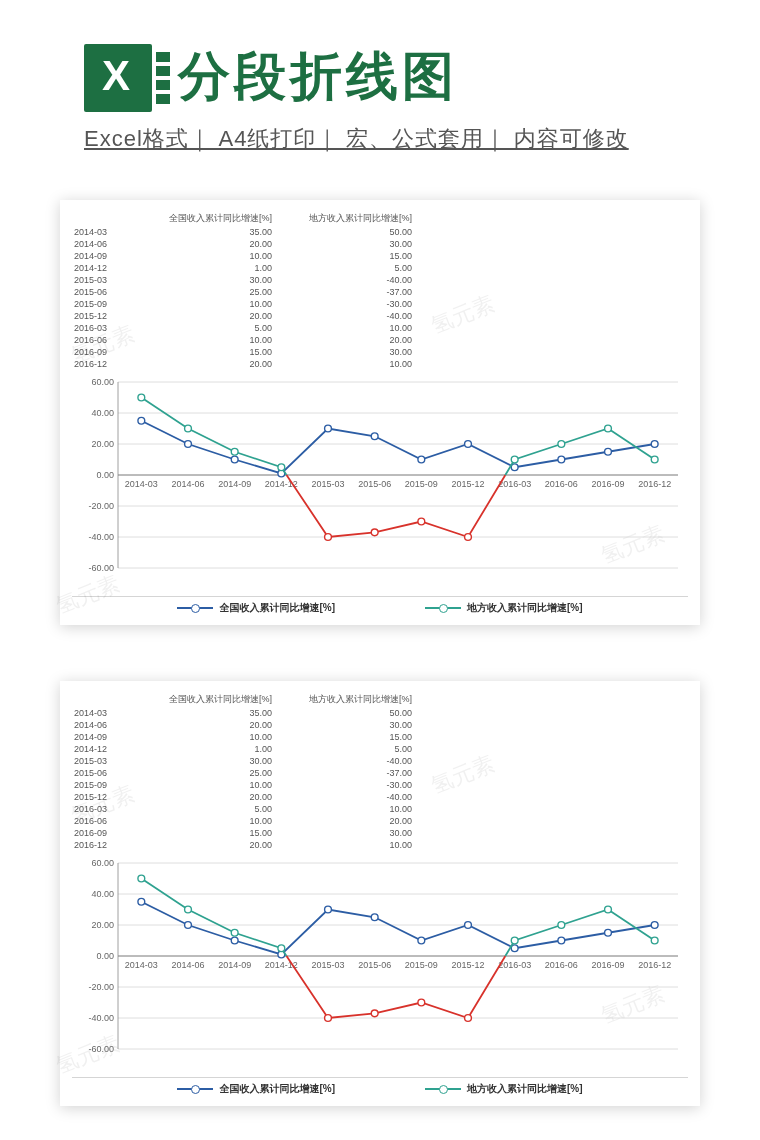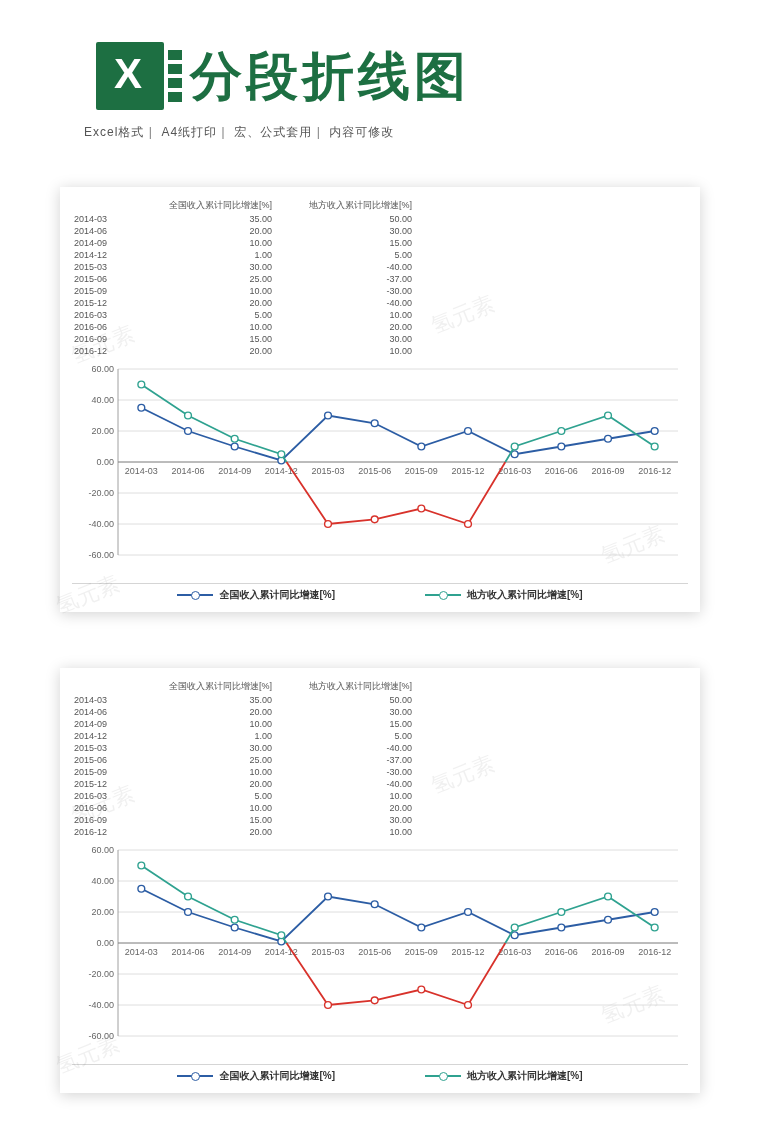--- a/index.html
+++ b/index.html
@@ -32,35 +32,35 @@
       right: -18px; top: 8px;
       width: 14px;
     }
     .excel-icon .bars div {
       background: #1d6f42;
       height: 10px; margin-bottom: 4px;
     }
     .header {
       padding: 42px 0 12px 84px;
       display: flex;
-      align-items: flex-start;
+      align-items: flex-end;
       gap: 26px;
-      margin-left: 12px;
     }
     .title {
       font-size: 52px;
       font-weight: 700;
       color: #1d6f42;
       letter-spacing: 4px;
     }
     .subtitle {
-      font-size: 12px;
+      font-size: 22px;
       color: #555;
       padding-left: 84px;
       letter-spacing: 1px;
+      text-decoration: underline;
     }
     .chart-panel {
       margin: 46px auto 0 auto;
       width: 640px;
       background: #fff;
       box-shadow: 0 2px 14px rgba(0,0,0,0.18);
       padding: 12px 12px 8px 12px;
     }
     .data-table {
       display: flex;

